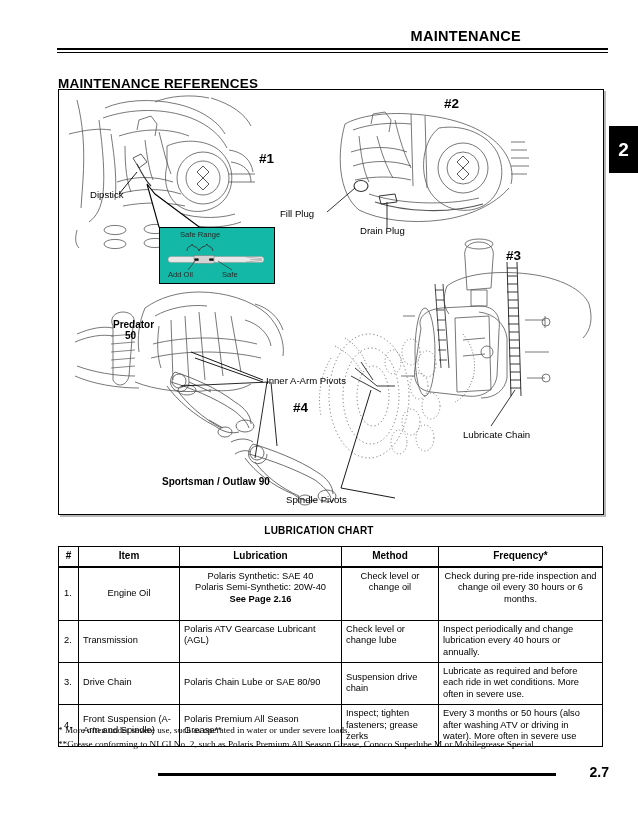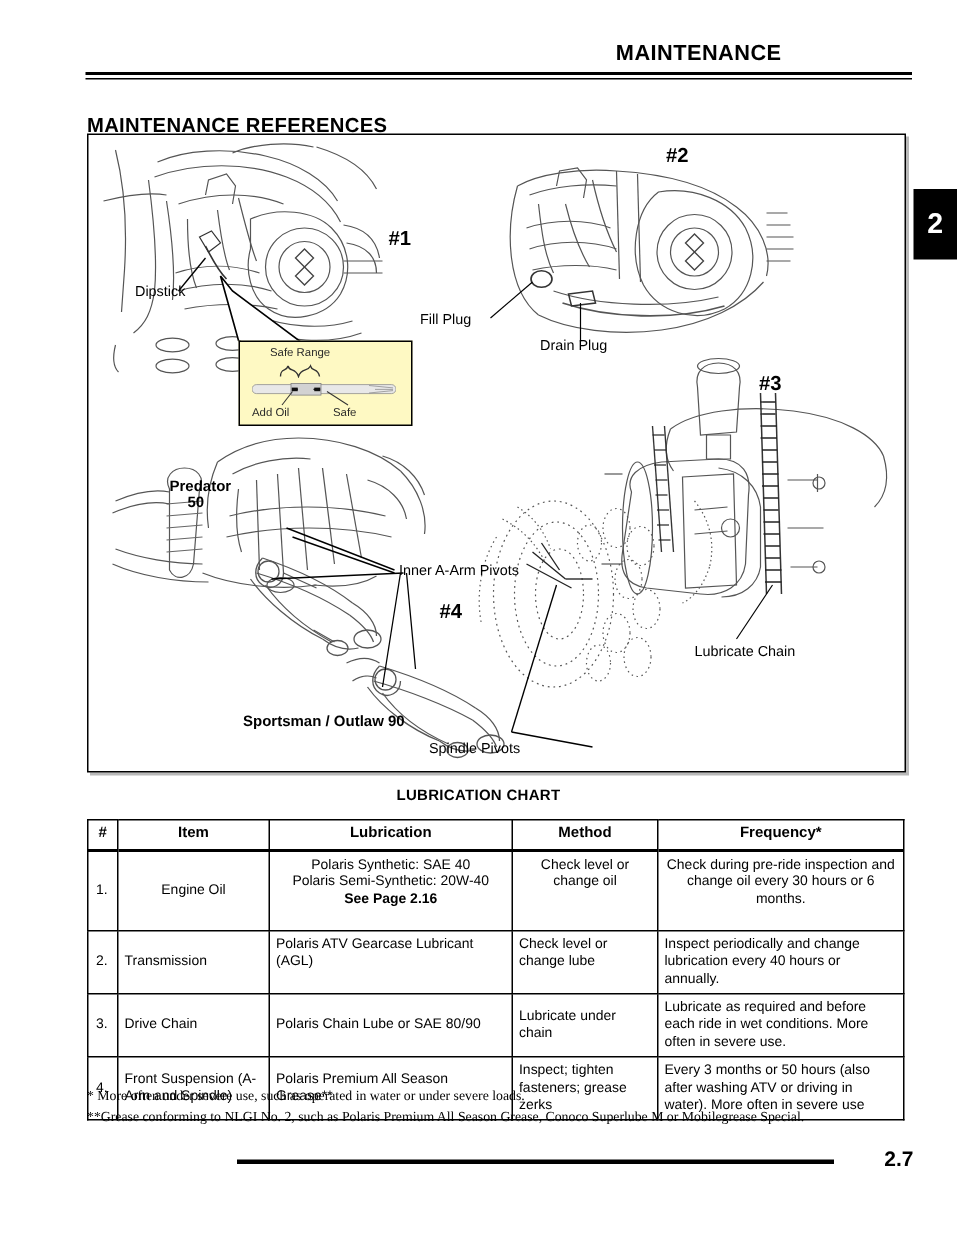--- a/index.html
+++ b/index.html
@@ -85,21 +85,21 @@
   .lbl.bold { font-weight: bold; font-size: 10px; padding-left: 48px; }
   .lbl.num  { font-weight: bold; font-size: 13.5px; }
   .lbl.tiny { font-size: 7.6px; color: #2a2a2a; }
 
   
   #dipstick-inset {
     position: absolute;
     left: 100px; top: 137px;
     width: 114px; height: 55px;
     border: 1.2px solid #000;
-    background: #fef9c3;
+    background: #14b8a6;
   }
   #dipstick-inset .stick {
     position: absolute;
     left: 8px; top: 26px;
     width: 96px; height: 11px;
   }
 
   
   #chart-title {
     position: absolute;
@@ -522,21 +522,21 @@
       <td class="c-num">2.</td>
       <td class="c-item">Transmission</td>
       <td>Polaris ATV Gearcase Lubricant (AGL)</td>
       <td>Check level or change lube</td>
       <td>Inspect periodically and change lubrication every 40 hours or annually.</td>
     </tr>
     <tr class="row-h2">
       <td class="c-num">3.</td>
       <td class="c-item">Drive Chain</td>
       <td class="c-item">Polaris Chain Lube or SAE 80/90</td>
-      <td class="c-item">Lubricate under chain</td>
+      <td class="c-item">Suspension drive chain</td>
       <td>Lubricate as required and before each ride in wet conditions. More often in severe use.</td>
     </tr>
     <tr class="row-h2">
       <td class="c-num">4.</td>
       <td class="c-item">Front Suspension (A-Arm and Spindle)</td>
       <td class="c-item">Polaris Premium All Season Grease**</td>
       <td>Inspect; tighten fasteners; grease zerks</td>
       <td>Every 3 months or 50 hours (also after washing ATV or driving in water). More often in severe use</td>
     </tr>
   </tbody>

